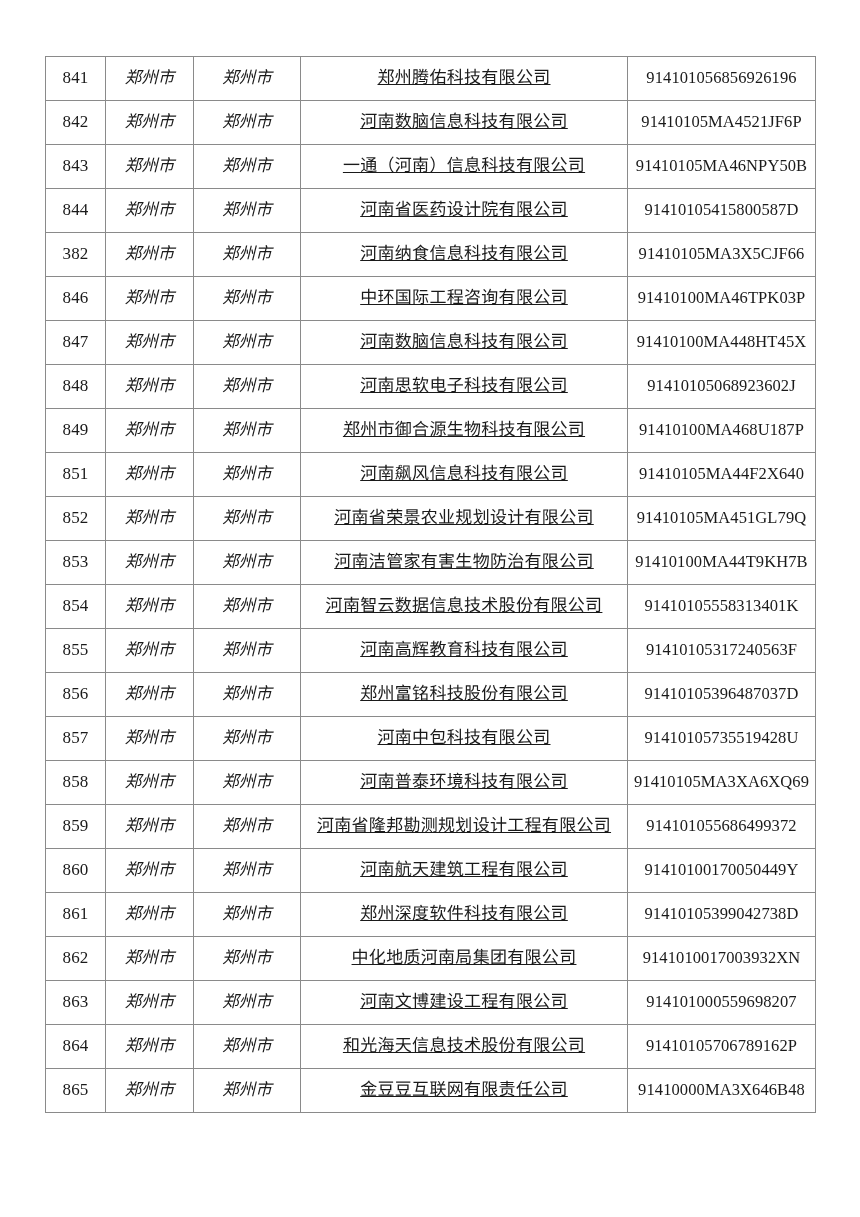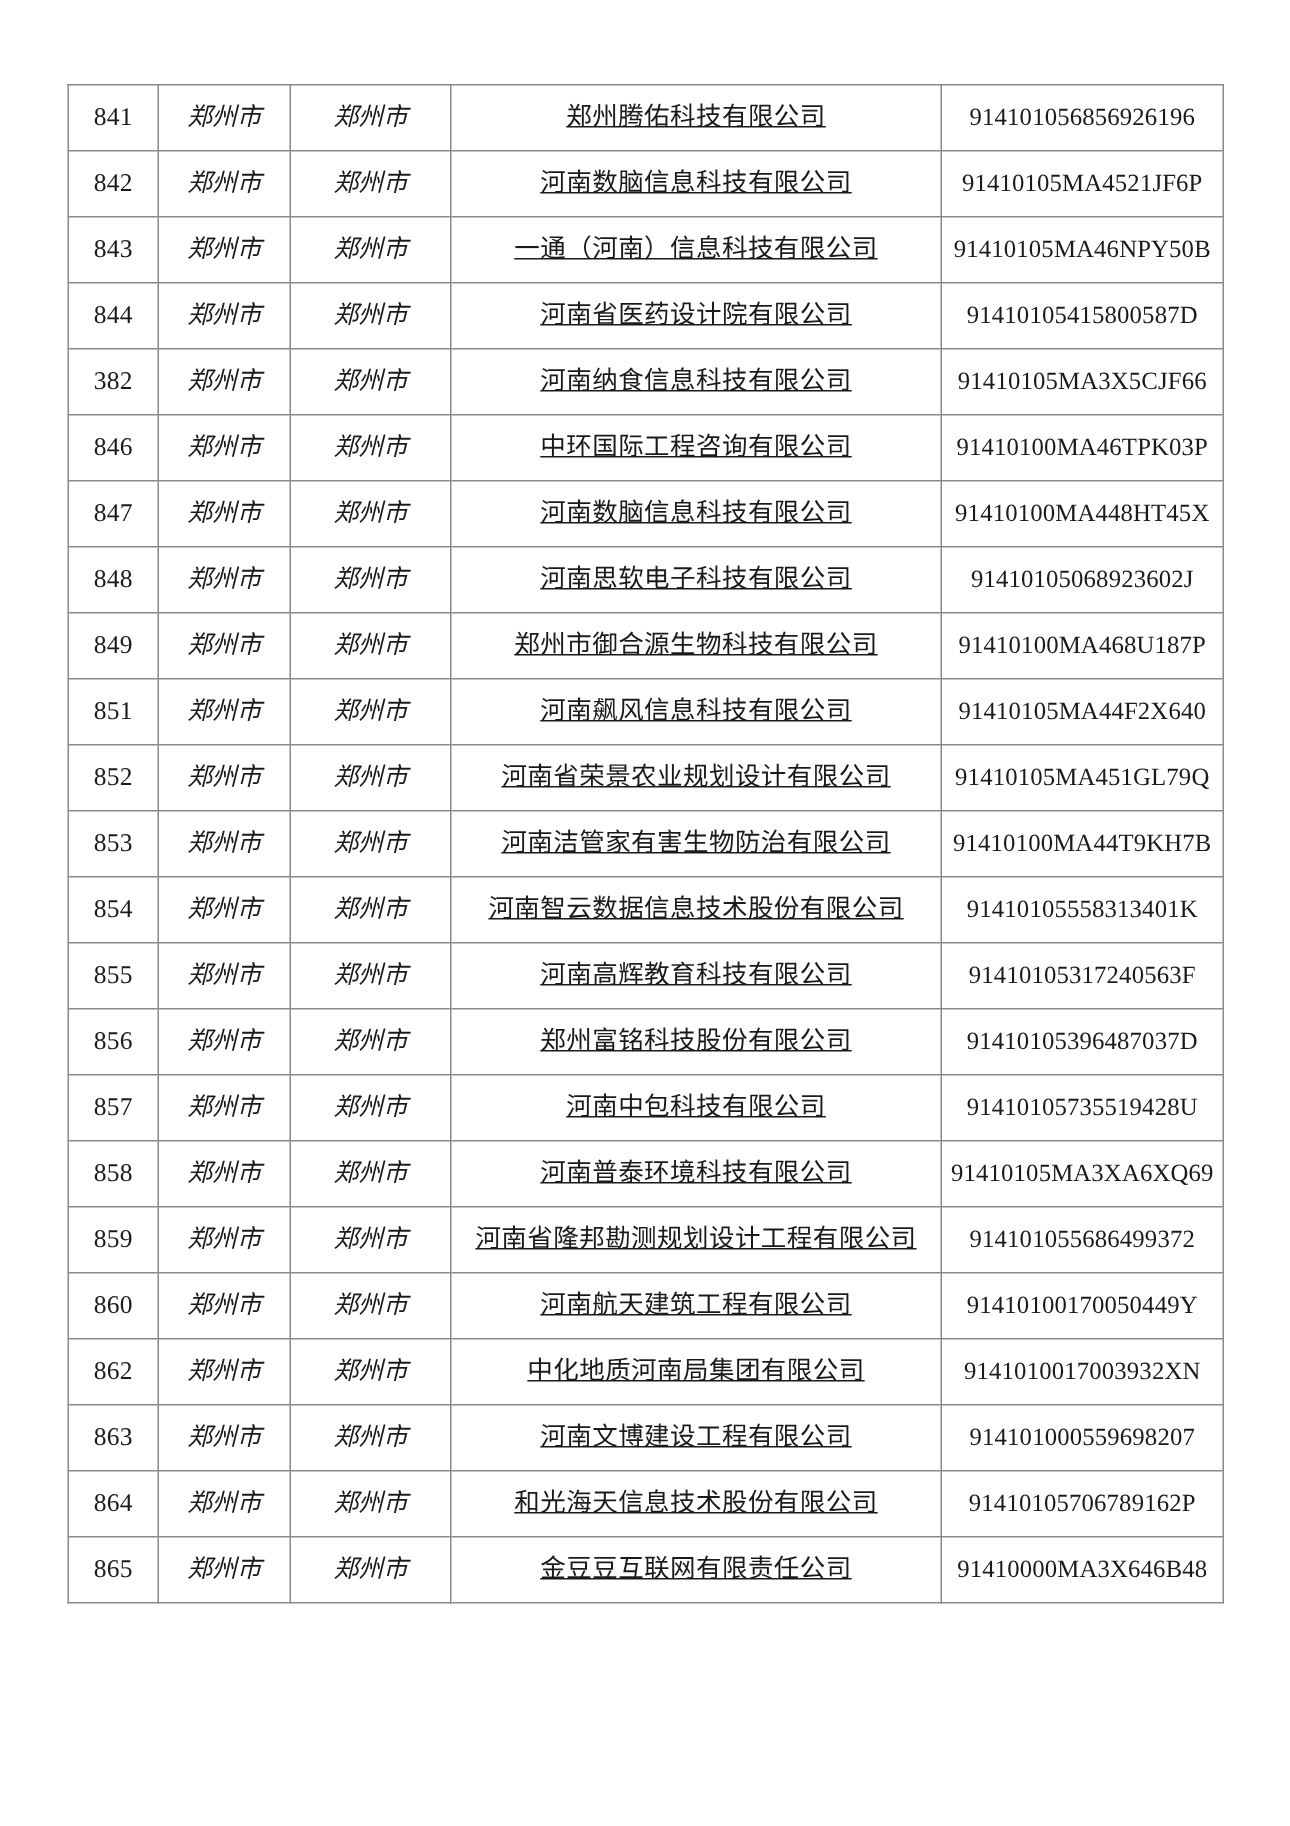--- a/index.html
+++ b/index.html
@@ -211,20 +211,27 @@
             <td class="code">914101055686499372</td>
           </tr>
           <tr>
             <td class="seq">860</td>
             <td class="city">郑州市</td>
             <td class="dist">郑州市</td>
             <td class="name">河南航天建筑工程有限公司</td>
             <td class="code">91410100170050449Y</td>
           </tr>
           <tr>
+            <td class="seq">861</td>
+            <td class="city">郑州市</td>
+            <td class="dist">郑州市</td>
+            <td class="name">郑州深度软件科技有限公司</td>
+            <td class="code">91410105399042738D</td>
+          </tr>
+          <tr>
             <td class="seq">862</td>
             <td class="city">郑州市</td>
             <td class="dist">郑州市</td>
             <td class="name">中化地质河南局集团有限公司</td>
             <td class="code">9141010017003932XN</td>
           </tr>
           <tr>
             <td class="seq">863</td>
             <td class="city">郑州市</td>
             <td class="dist">郑州市</td>

